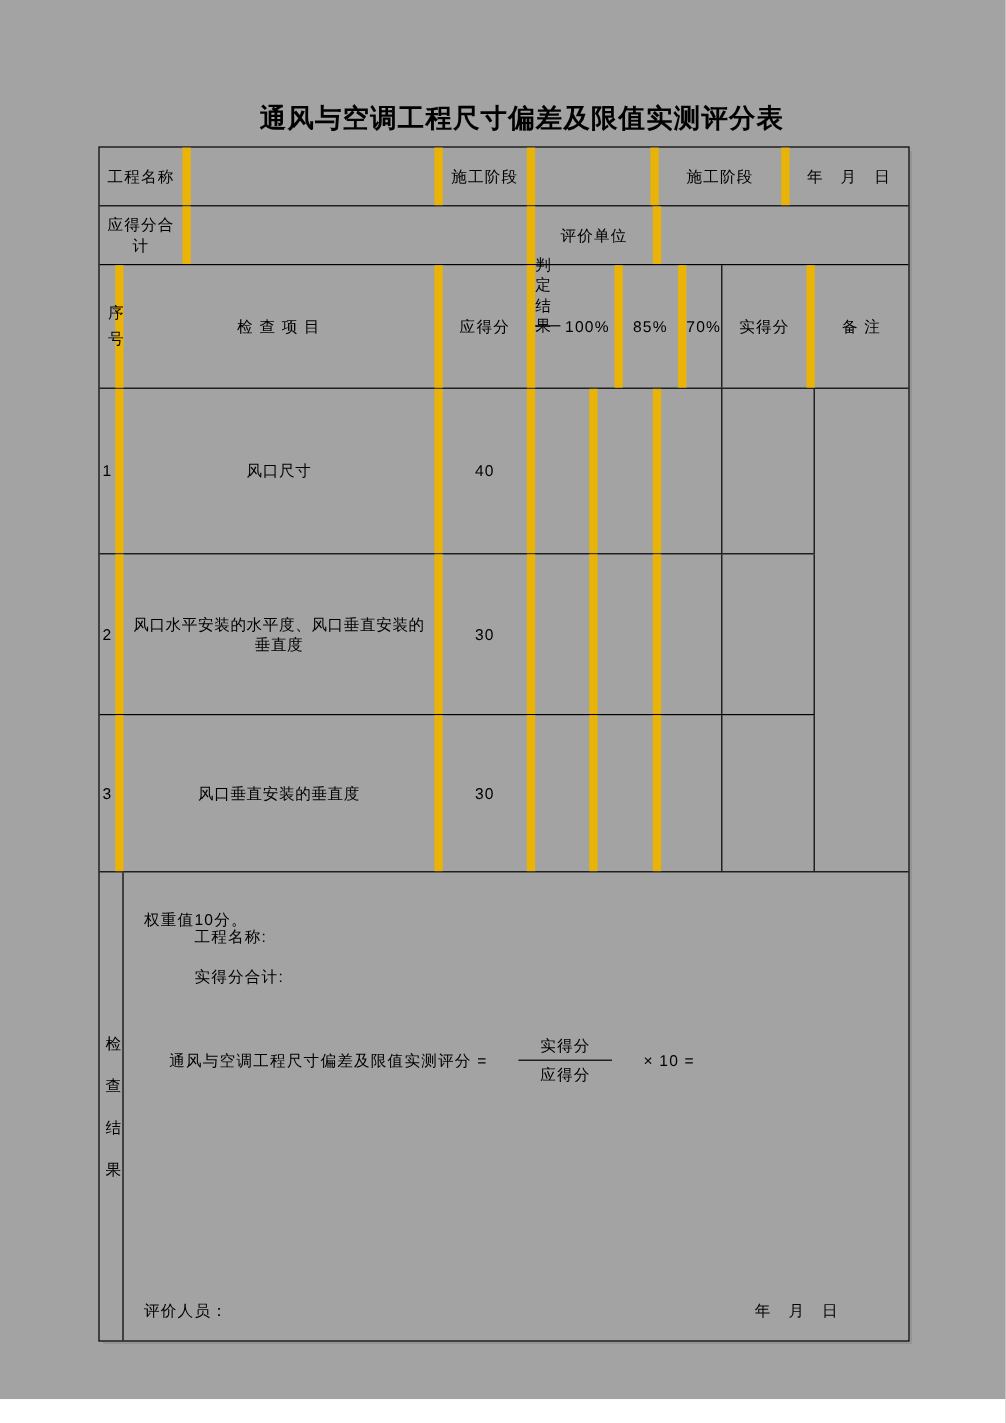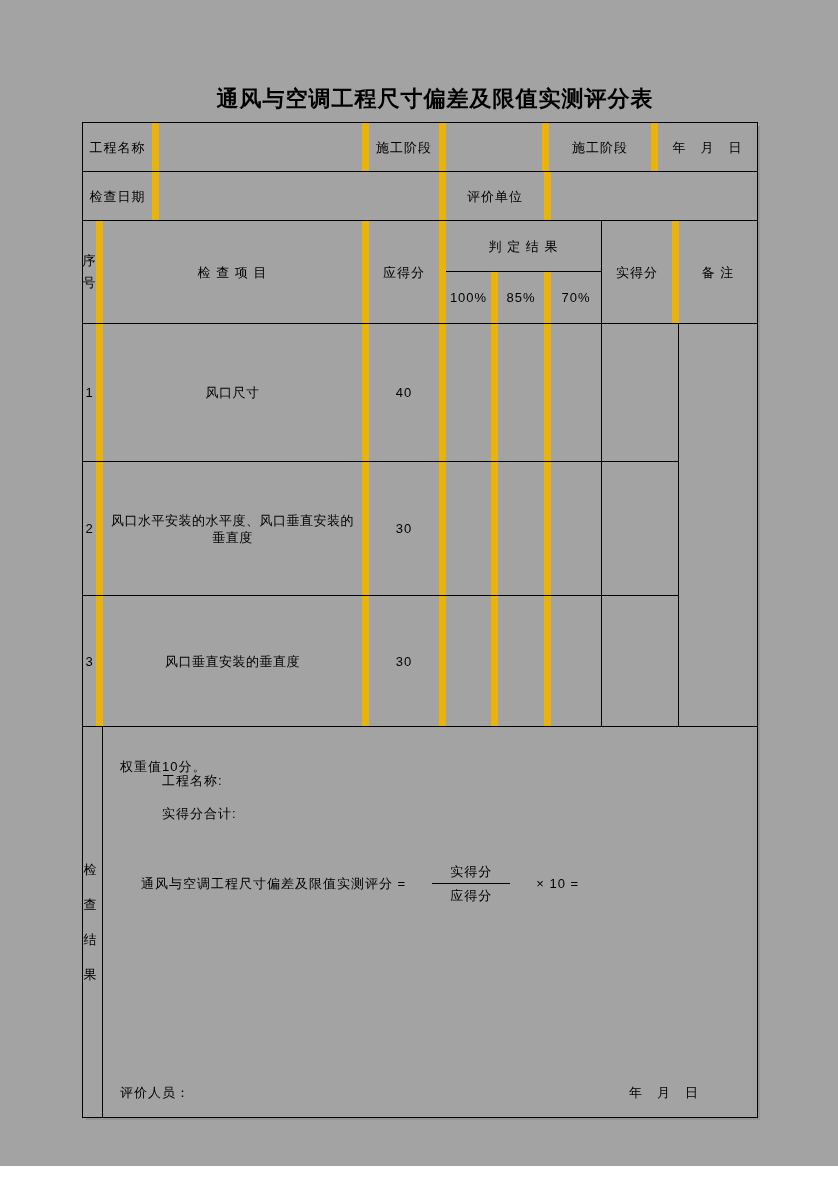--- a/index.html
+++ b/index.html
@@ -35,39 +35,39 @@
   .r1-blank2{width:103px;}
   .r1-date-label{width:109px;}
   .r2-blank1{width:287px;}
   .r2-eval{width:105px;}
   
   .hdr{height:102px;}
   .w-seq{width:20px;}
   .w-item{width:266px;}
   .w-exp{width:77px;}
   .w-act{width:77px;}
-  .judge{width:156px;display:flex;flex-direction:column;border-right:1px solid #000;box-sizing:border-box;}
+  .judge{width:156px;display:flex;flex-direction:row;border-right:1px solid #000;box-sizing:border-box;}
   .judge-top{height:51px;display:flex;align-items:center;justify-content:center;border-bottom:1px solid #000;box-sizing:border-box;}
   .judge-sub{flex:1;display:flex;}
   .w-j1{width:52px;}
   .w-j2{width:53px;}
   .w-j3{flex:1;border-right:none;}
-  .vstack{width:15px;word-break:break-all;text-align:center;line-height:22px;display:inline-block;}
+  .vstack{width:15px;word-break:break-all;text-align:center;line-height:22px;display:inline-block;margin-left:15px;}
   
   .tbody{height:403px;display:flex;border-bottom:1px solid #000;box-sizing:border-box;}
   .body-left{width:596px;display:flex;flex-direction:column;}
   .brow-1{height:137px;}
   .brow-2{height:133px;}
   .brow-3{flex:1;}
   .brow .w-act{border-right:1px solid #000;}
   .remarks-span{flex:1;}
   .cell-item{letter-spacing:.5px;padding:0 2px;}
   
   .result{flex:1;display:flex;}
-  .res-label{width:20px;border-right:1px solid #000;box-sizing:border-box;display:flex;align-items:center;justify-content:flex-start;}
+  .res-label{width:20px;border-right:1px solid #000;box-sizing:border-box;display:flex;align-items:center;justify-content:flex-end;}
   .res-label .vstack{line-height:35px;width:15px;}
   .res-body{flex:1;position:relative;}
   .weight-note{position:absolute;top:12px;left:17px;margin-top:19px;}
   .expected-total{position:absolute;top:45px;left:59px;}
   .actual-total{position:absolute;top:78px;left:59px;}
   .formula{position:absolute;top:136px;left:38px;display:flex;align-items:center;gap:18px;}
   .frac{display:inline-flex;flex-direction:column;align-items:center;margin:0 8px;}
   .frac-num{padding:0 18px 3px;border-bottom:1px solid #000;}
   .frac-den{padding-top:3px;}
   .sign-row{position:absolute;left:17px;right:58px;bottom:16px;display:flex;justify-content:space-between;align-items:center;}
@@ -84,21 +84,21 @@
     <div class="row info-row bb">
       <div class="cell w-label">工程名称</div>
       <div class="cell r1-blank1"></div>
       <div class="cell r1-stage">施工阶段</div>
       <div class="cell r1-blank2"></div>
       <div class="cell r1-date-label">施工阶段</div>
       <div class="cell last" style="flex:1">年　月　日</div>
     </div>
 
     <div class="row info-row bb">
-      <div class="cell w-label">检查日期</div>
+      <div class="cell w-label">应得分合计</div>
       <div class="cell r2-blank1"></div>
       <div class="cell r2-eval">评价单位</div>
       <div class="cell last" style="flex:1"></div>
     </div>
 
     <div class="row hdr bb">
       <div class="cell w-seq">
         <span class="vstack">序号</span>
       </div>
       <div class="cell w-item">检 查 项 目</div>

